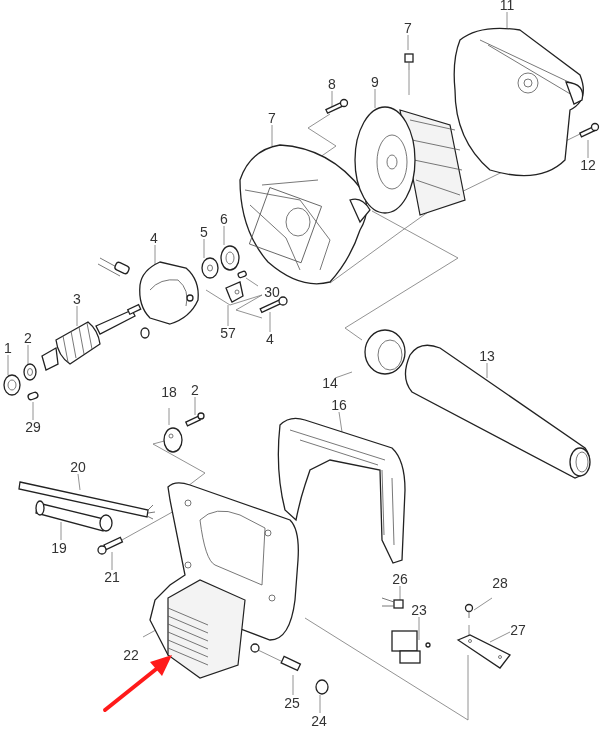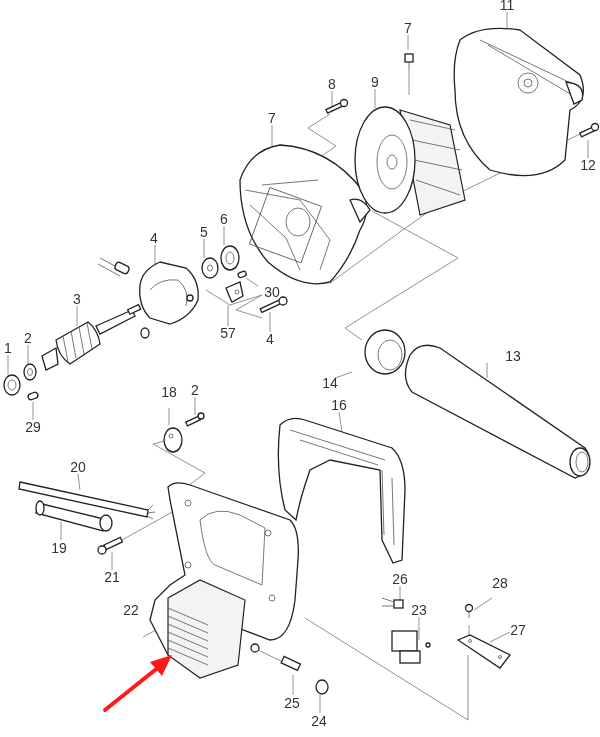--- a/index.html
+++ b/index.html
@@ -260,30 +260,30 @@
 <span class="lbl" style="left:77px;top:299px">3</span>
 <span class="lbl" style="left:154px;top:238px">4</span>
 <span class="lbl" style="left:204px;top:232px">5</span>
 <span class="lbl" style="left:224px;top:219px">6</span>
 <span class="lbl" style="left:272px;top:118px">7</span>
 <span class="lbl" style="left:332px;top:84px">8</span>
 <span class="lbl" style="left:375px;top:82px">9</span>
 <span class="lbl" style="left:408px;top:28px">7</span>
 <span class="lbl" style="left:507px;top:5px">11</span>
 <span class="lbl" style="left:588px;top:165px">12</span>
-<span class="lbl" style="left:513px;top:356px">13</span>
+<span class="lbl" style="left:487px;top:356px">13</span>
 <span class="lbl" style="left:330px;top:383px">14</span>
 <span class="lbl" style="left:270px;top:339px">4</span>
 <span class="lbl" style="left:339px;top:405px">16</span>
 <span class="lbl" style="left:195px;top:390px">2</span>
 <span class="lbl" style="left:169px;top:392px">18</span>
 <span class="lbl" style="left:59px;top:548px">19</span>
 <span class="lbl" style="left:78px;top:467px">20</span>
 <span class="lbl" style="left:112px;top:577px">21</span>
-<span class="lbl" style="left:131px;top:610px">22</span>
+<span class="lbl" style="left:131px;top:655px">22</span>
 <span class="lbl" style="left:419px;top:610px">23</span>
 <span class="lbl" style="left:319px;top:721px">24</span>
 <span class="lbl" style="left:292px;top:703px">25</span>
 <span class="lbl" style="left:400px;top:579px">26</span>
 <span class="lbl" style="left:518px;top:630px">27</span>
 <span class="lbl" style="left:500px;top:583px">28</span>
 <span class="lbl" style="left:33px;top:427px">29</span>
 <span class="lbl" style="left:272px;top:292px">30</span>
 <span class="lbl" style="left:228px;top:333px">57</span>
 </div>

